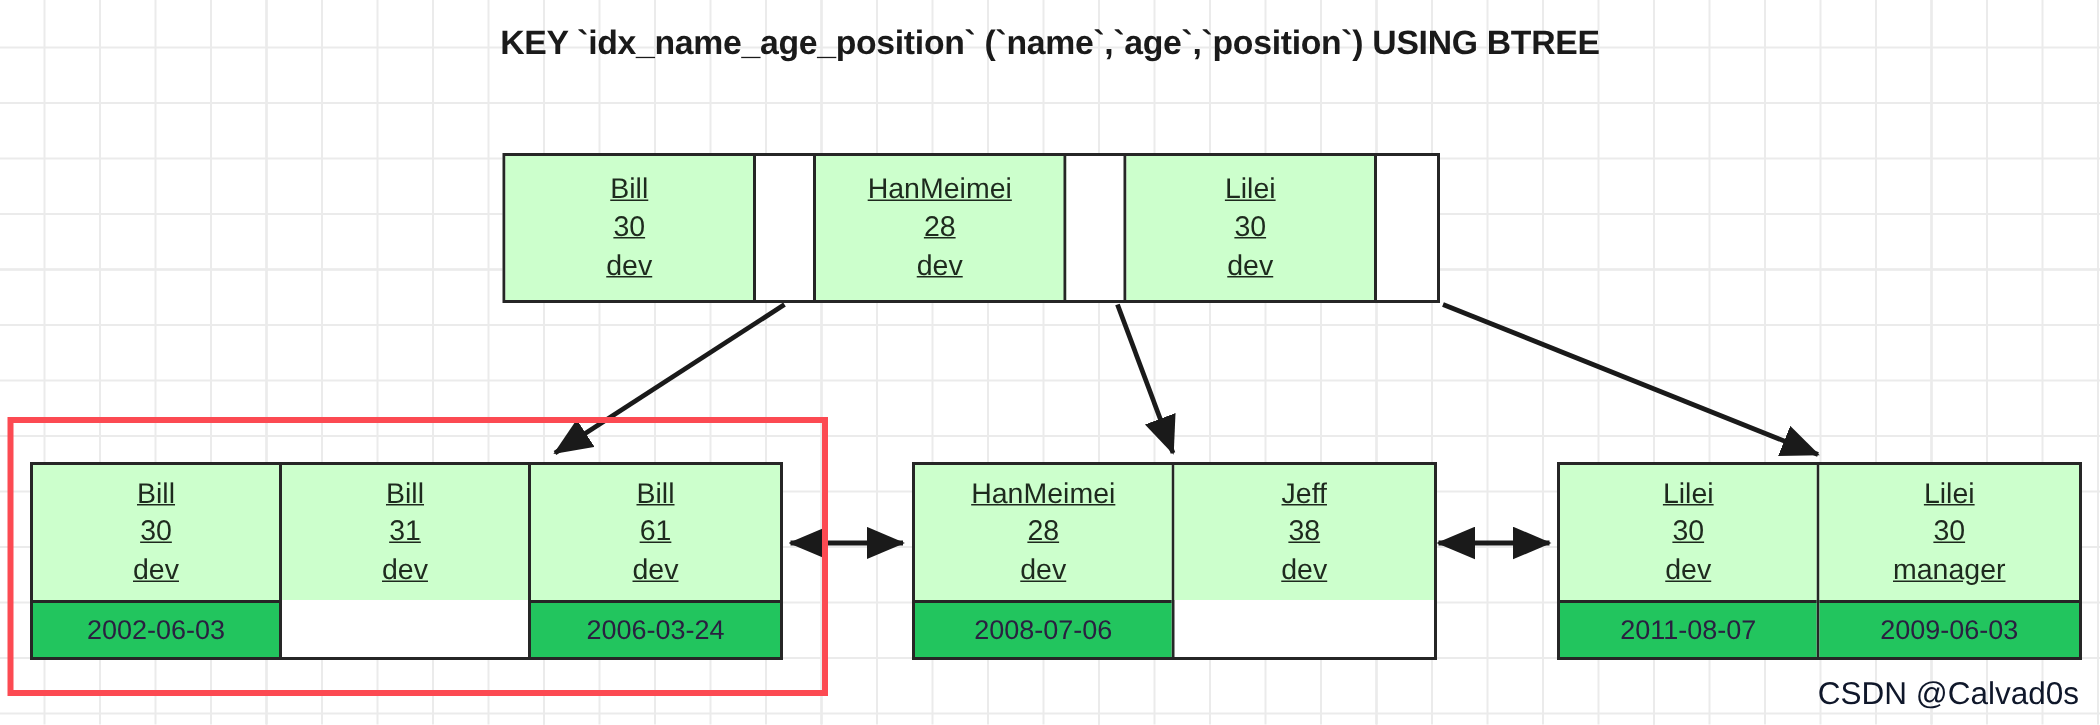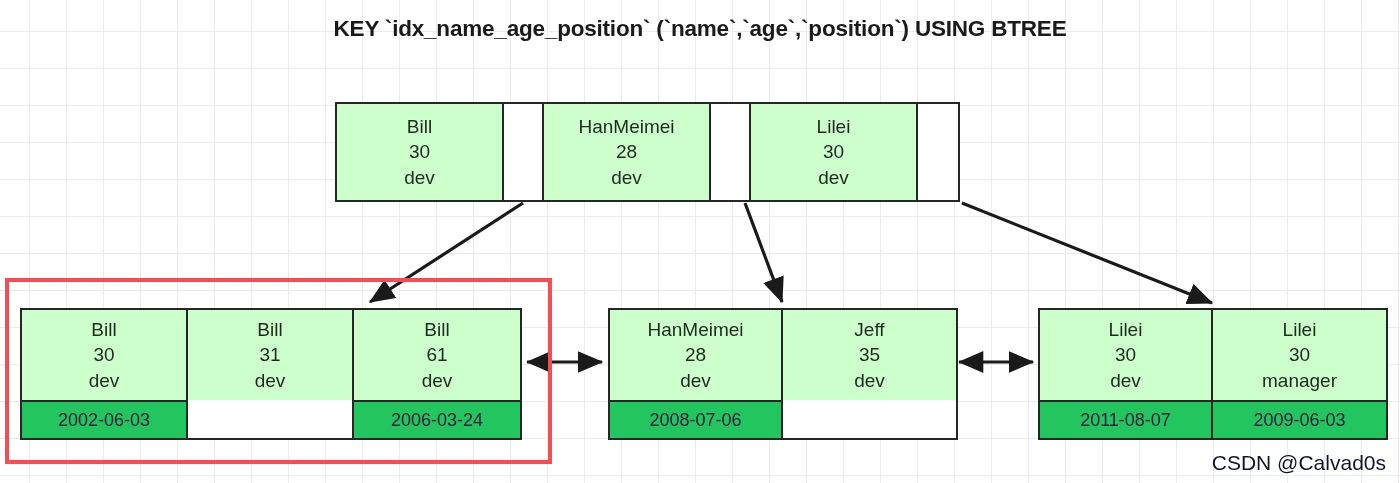--- a/index.html
+++ b/index.html
@@ -91,20 +91,21 @@
     border-right: 2.5px solid #262626;
     box-sizing: border-box;
   }
   .root-ptr-cell.last { border-right: none; }
 
   .cell-name, .cell-age, .cell-pos {
     font-size: 19px;
     color: #1e2a1e;
     text-align: center;
     white-space: nowrap;
+    text-decoration: underline;
   }
 
   
   .leaf-node {
     position: absolute;
     display: flex;
     flex-direction: row;
     border: 2.5px solid #262626;
     box-sizing: border-box;
     z-index: 5;
@@ -268,21 +269,21 @@
       <div class="leaf-key">
         <div class="cell-name">HanMeimei</div>
         <div class="cell-age">28</div>
         <div class="cell-pos">dev</div>
       </div>
       <div class="leaf-data">2008-07-06</div>
     </div>
     <div class="leaf-col">
       <div class="leaf-key">
         <div class="cell-name">Jeff</div>
-        <div class="cell-age">35</div>
+        <div class="cell-age">38</div>
         <div class="cell-pos">dev</div>
       </div>
     </div>
   </div>
 
   <div id="leaf-node-3" class="leaf-node">
     <div class="leaf-col">
       <div class="leaf-key">
         <div class="cell-name">Lilei</div>
         <div class="cell-age">30</div>

